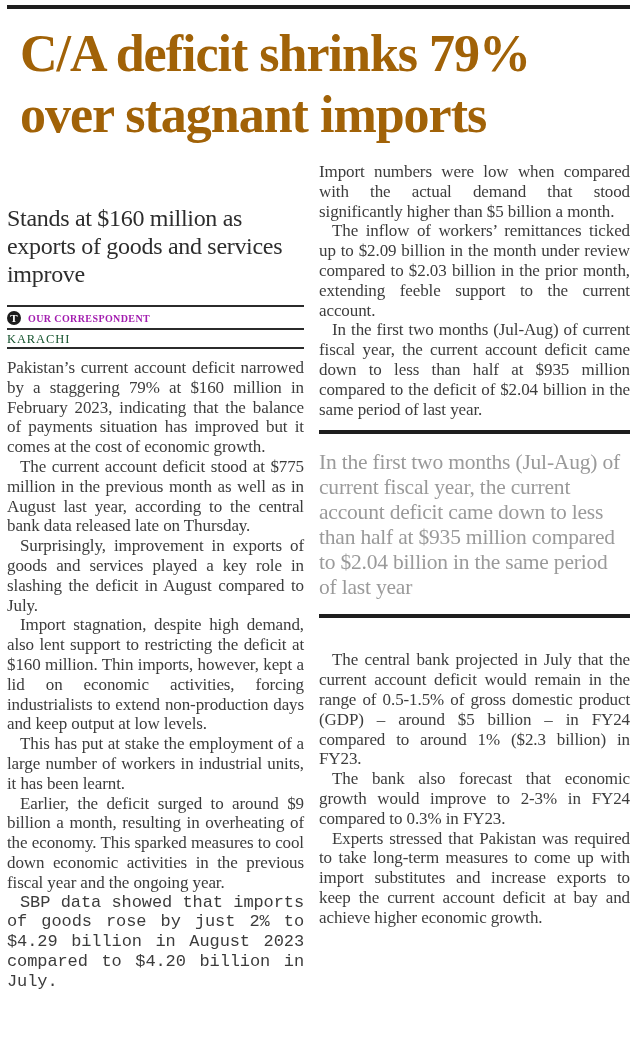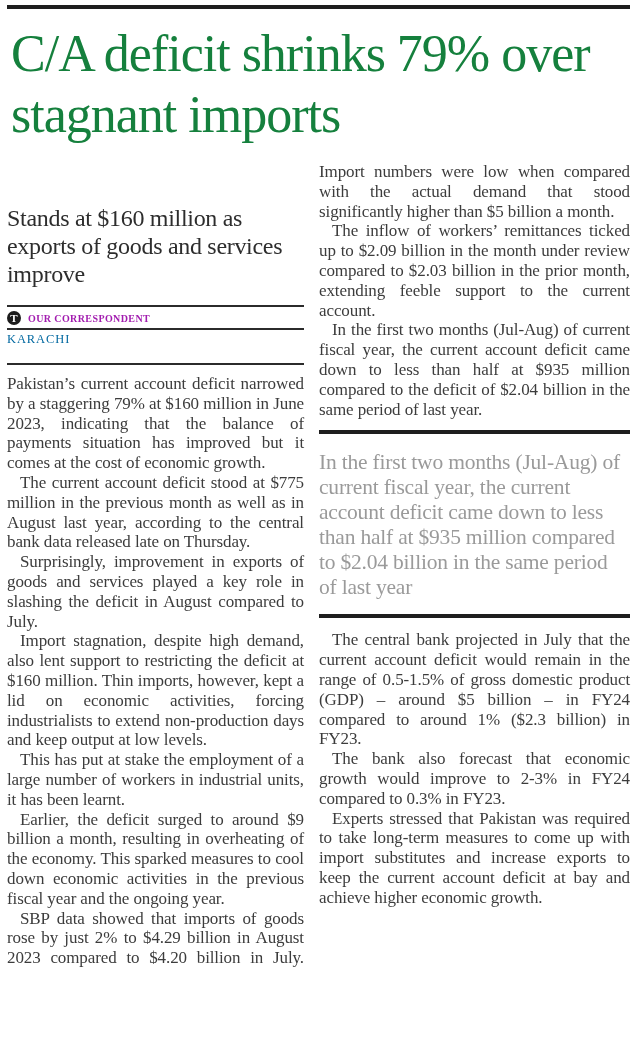--- a/index.html
+++ b/index.html
@@ -4,26 +4,26 @@
 <style>
   * { box-sizing: border-box; margin: 0; padding: 0; }
   html, body { width: 637px; height: 1050px; overflow: hidden; background: #ffffff; }
   body { font-family: "Liberation Serif", "DejaVu Serif", serif; }
   .page { width: 637px; height: 1050px; padding: 0 7px; }
 
   .top-rule { height: 4px; background: #1e1e1e; margin-top: 5px; }
 
   .headline {
     font-family: "Liberation Serif", "DejaVu Serif", serif;
-    font-weight: 400;
+    font-weight: 700;
     font-size: 52px;
     line-height: 61px;
     letter-spacing: -1px;
-    color: #15803d;
-    margin: 14px 0 12px 4px;
+    color: #a16207;
+    margin: 14px 0 12px 13px;
   }
 
   .columns { display: flex; gap: 15px; align-items: flex-start; }
   .col-left  { width: 297px; flex: 0 0 297px; margin-top: 47px; }
   .col-right { flex: 1; padding-top: 5px; }
 
   .subhead {
     font-weight: normal;
     font-size: 24px;
     line-height: 28px;
@@ -40,50 +40,50 @@
   .t-icon {
     width: 14px; height: 14px; border-radius: 50%;
     background: #1c1c1c; color: #ffffff;
     font-weight: bold; font-size: 11px; line-height: 14px;
     text-align: center; display: inline-block; flex: 0 0 14px;
   }
   .byline-author {
     font-weight: bold; font-size: 10px; letter-spacing: 0.4px; color: #a21caf;
   }
   .byline-location {
-    font-size: 12.5px; letter-spacing: 0.9px; color: #0369a1;
-    padding: 2px 0 16px; border-bottom: 2px solid #2b2b2b;
+    font-size: 12.5px; letter-spacing: 0.9px; color: #14532d;
+    padding: 2px 0 0; border-bottom: 2px solid #2b2b2b;
   }
 
   .body p {
     font-size: 17px;
     line-height: 19.8px;
     text-align: justify;
     color: #3c3c3c;
     letter-spacing: -0.1px;
     hyphens: auto; -webkit-hyphens: auto;
     text-indent: 13px;
   }
   .body p:first-child { text-indent: 0; }
   .body.indent-all p:first-child { text-indent: 13px; }
-  .col-left .body p:last-child { text-align-last: justify; }
+  .col-left .body p:last-child { text-align-last: justify; font-family: Liberation Mono, monospace; }
 
   .pull-quote {
     border-top: 4px solid #1e1e1e;
     border-bottom: 4px solid #1e1e1e;
     margin-top: 11px;
     padding: 16px 0 14px;
   }
   .pq-text {
     font-size: 21.5px;
     line-height: 25px;
     letter-spacing: -0.2px;
     color: #9a9a9a;
   }
-  .body.bottom { margin-top: 12px; }
+  .body.bottom { margin-top: 32px; }
 </style>
 </head>
 <body>
 
 <div class="page">
 
   <div class="top-rule"></div>
 
   <h1 class="headline">C/A deficit shrinks 79% over stagnant imports</h1>
 
@@ -94,21 +94,21 @@
 
       <div class="byline-block">
         <div class="byline-row">
           <span class="t-icon">T</span>
           <span class="byline-author">OUR CORRESPONDENT</span>
         </div>
         <div class="byline-location">KARACHI</div>
       </div>
 
       <div class="body">
-          <p>Pakistan’s current account deficit narrowed by a staggering 79% at $160 million in June 2023, indicating that the balance of payments situation has improved but it comes at the cost of economic growth.</p>
+          <p>Pakistan’s current account deficit narrowed by a staggering 79% at $160 million in February 2023, indicating that the balance of payments situation has improved but it comes at the cost of economic growth.</p>
           <p>The current account deficit stood at $775 million in the previous month as well as in August last year, according to the central bank data released late on Thursday.</p>
           <p>Surprisingly, improvement in exports of goods and services played a key role in slashing the deficit in August compared to July.</p>
           <p>Import stagnation, despite high demand, also lent support to restricting the deficit at $160 million. Thin imports, however, kept a lid on economic activities, forcing industrialists to extend non-production days and keep output at low levels.</p>
           <p>This has put at stake the employment of a large number of workers in industrial units, it has been learnt.</p>
           <p>Earlier, the deficit surged to around $9 billion a month, resulting in overheating of the economy. This sparked measures to cool down economic activities in the previous fiscal year and the ongoing year.</p>
           <p>SBP data showed that imports of goods rose by just 2% to $4.29 billion in August 2023 compared to $4.20 billion in July.</p>
         </div>
     </div>
 
     <div class="col col-right">

